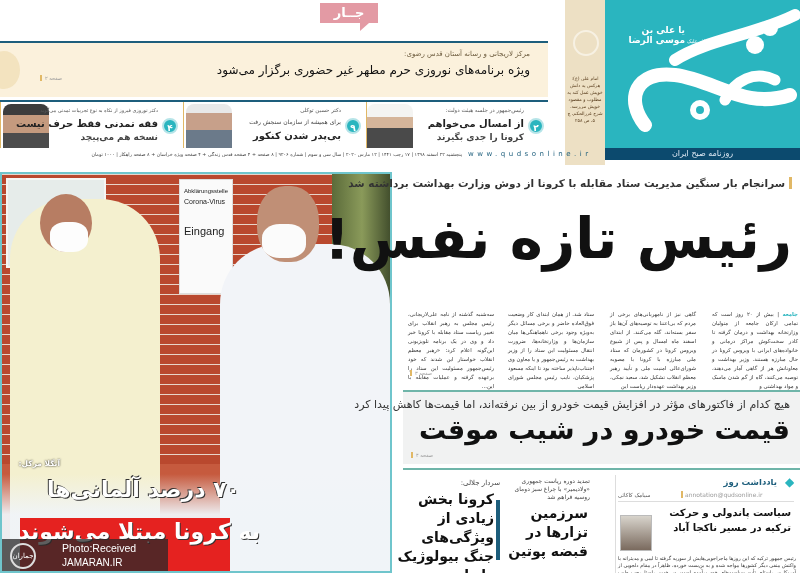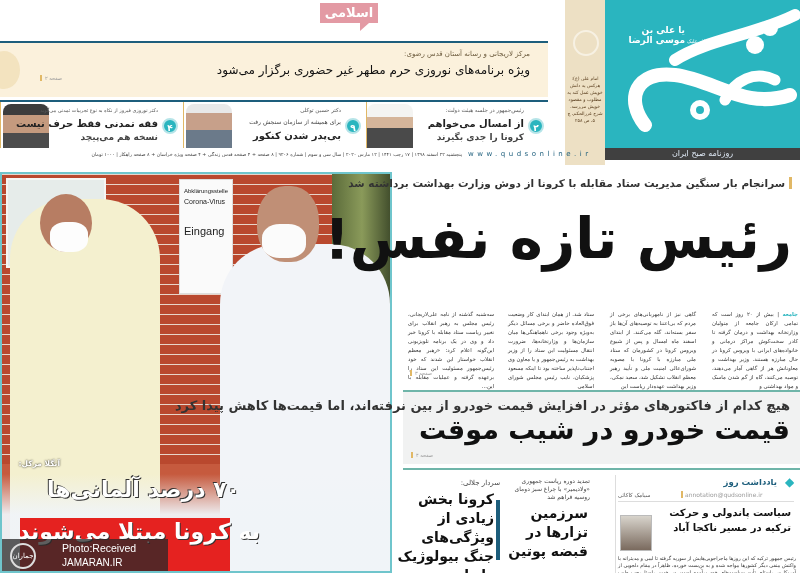--- a/index.html
+++ b/index.html
@@ -2,21 +2,21 @@
 <html><head>
 <meta charset="utf-8">
 <style>
 *{box-sizing:border-box;margin:0;padding:0}
 body{width:800px;height:573px;overflow:hidden;background:#fff;font-family:"DejaVu Sans",sans-serif;position:relative;color:#1a1a1a}
 .abs{position:absolute}
 .rtl{direction:rtl;text-align:right}
 
 #masthead{left:605px;top:0;width:195px;height:160px;background:#2ab5bf}
 #logo-art{left:0;top:0;width:195px;height:148px}
-#slogan-bar{left:0;top:148px;width:195px;height:12px;background:#404040;color:#dfe9f5;font-size:8px;text-align:center;line-height:12px;direction:rtl;letter-spacing:2px}
+#slogan-bar{left:0;top:148px;width:195px;height:12px;background:#0c4a6e;color:#dfe9f5;font-size:8px;text-align:center;line-height:12px;direction:rtl;letter-spacing:2px}
 #badge-text{left:20px;top:25px;width:60px;color:#fff;font-size:9px;line-height:10px;font-weight:bold;text-align:right;direction:rtl}
 #badge-small{left:82px;top:38px;color:#fff;font-size:5px;direction:rtl}
 #quote-box{left:565px;top:0;width:40px;height:165px;background:#ede0c4}
 #quote-text{left:2px;top:75px;width:36px;font-size:4.6px;line-height:7px;color:#5a3e1e;text-align:center;direction:rtl}
 #quote-orn{left:8px;top:30px;width:26px;height:26px;border-radius:50%;border:2px solid #f7f1e3}
 
 #jaar{left:320px;top:3px;width:58px;height:20px;background:#e39aa4;color:#fff;font-weight:bold;font-size:13px;text-align:center;line-height:20px}
 #jaar-tail{left:360px;top:23px;width:0;height:0;border-left:9px solid #e39aa4;border-bottom:8px solid transparent}
 
 #topline{left:0;top:41px;width:548px;height:2px;background:#1d5e7c}
@@ -61,21 +61,21 @@
 #wm-l2{left:60px;top:18px;font-size:10px;color:#fff;font-family:"Liberation Sans",sans-serif}
 
 #main-kicker{right:8px;top:177px;font-size:10.5px;font-weight:bold;color:#333;direction:rtl;border-right:3px solid #e1b866;padding-right:4px;white-space:nowrap}
 #main-headline{right:8px;top:198px;font-size:56px;font-weight:900;color:#111;direction:rtl;letter-spacing:-2px;white-space:nowrap;line-height:82px}
 .col{top:310px;width:86px;font-size:5.4px;line-height:9px;color:#333;direction:rtl;text-align:justify}
 #col1-tag{color:#2ab5bf;font-weight:bold}
 #main-pageref{left:410px;top:370px;font-size:5px;color:#999;border-left:2px solid #e1b866;padding-left:3px}
 
 #car-line{left:403px;top:390px;width:397px;height:2px;background:#6fb5a9}
 #car-box{left:403px;top:392px;width:397px;height:72px;background:#f1f2f2}
-#car-kicker{right:10px;top:6px;font-size:13px;font-weight:bold;color:#333;direction:rtl;white-space:nowrap}
+#car-kicker{right:10px;top:6px;font-size:11px;font-weight:normal;color:#333;direction:rtl;white-space:nowrap}
 #car-headline{right:10px;top:22px;font-size:27px;font-weight:900;color:#111;direction:rtl;white-space:nowrap}
 #car-pageref{left:8px;top:60px;font-size:5px;color:#999;border-left:2px solid #e1b866;padding-left:3px}
 
 #bottom-line{left:403px;top:468px;width:397px;height:2px;background:#6fb5a9}
 #jalali-kicker{right:300px;top:479px;font-size:7px;color:#444;direction:rtl}
 #jalali-bar{left:496px;top:500px;width:4px;height:60px;background:#1d5e7c}
 #jalali-headline{right:306px;top:490px;width:100px;font-size:14px;line-height:19px;font-weight:bold;color:#111;direction:rtl;text-align:right}
 #putin-kicker{right:210px;top:477px;width:80px;font-size:6px;line-height:8px;color:#444;direction:rtl}
 #putin-headline{right:212px;top:504px;width:80px;font-size:14px;line-height:19px;font-weight:bold;color:#111;direction:rtl}
 #note-box{left:615px;top:475px;width:180px;height:98px;border-left:1px solid #ddd}
@@ -104,21 +104,21 @@
   <div id="badge-text" class="abs">یا علی بن موسی الرضا</div>
   <div id="badge-small" class="abs">السلام علیک</div>
   <div id="slogan-bar" class="abs">روزنامه صبح ایران</div>
 </div>
 
 <div id="quote-box" class="abs">
   <div id="quote-orn" class="abs"></div>
   <div id="quote-text" class="abs">امام علی (ع): هرکس به دانش خویش عمل کند به مطلوب و مقصود خویش می‌رسد. شرح غررالحکم، ج ۵، ص ۲۵۸</div>
 </div>
 
-<div id="jaar" class="abs">اسلامی</div>
+<div id="jaar" class="abs">جــار</div>
 <div id="jaar-tail" class="abs"></div>
 
 <div id="topline" class="abs"></div>
 <div id="top-banner" class="abs">
   <div id="top-orn" class="abs"></div>
   <div id="top-kicker" class="abs rtl">مرکز لاریجانی و رسانه آستان قدس رضوی:</div>
   <div id="top-headline" class="abs rtl">ویژه برنامه‌های نوروزی حرم مطهر غیر حضوری برگزار می‌شود</div>
   <div id="top-pageref" class="abs">صفحه ۲</div>
 </div>
 

